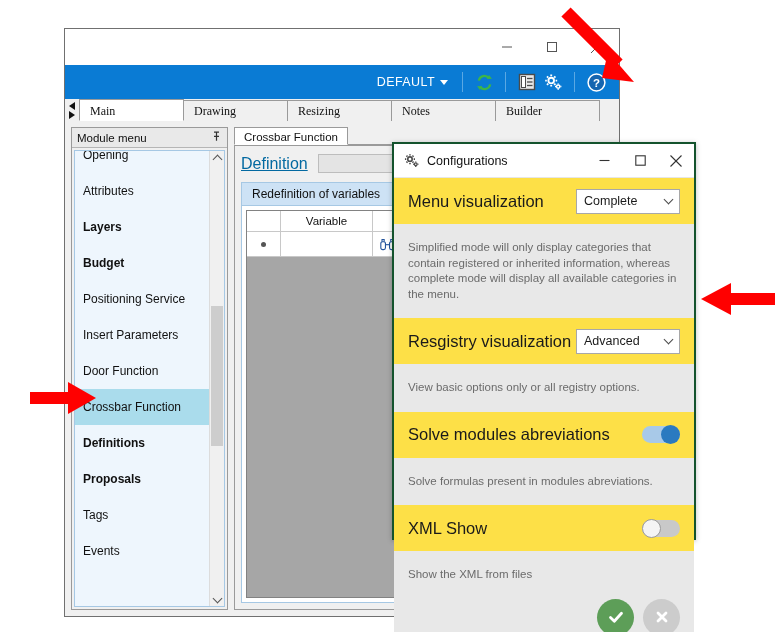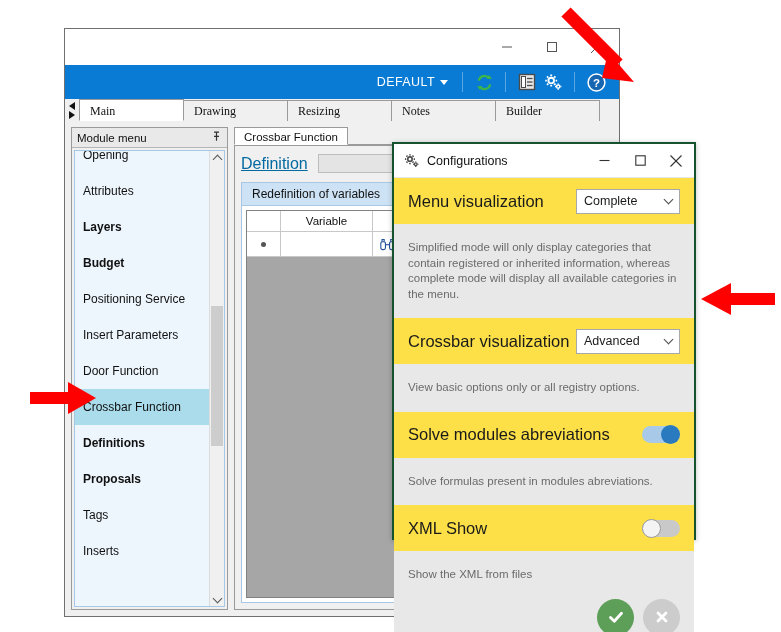--- a/index.html
+++ b/index.html
@@ -436,21 +436,21 @@
           <div class="mod-item">Attributes</div>
           <div class="mod-item bold">Layers</div>
           <div class="mod-item bold">Budget</div>
           <div class="mod-item">Positioning Service</div>
           <div class="mod-item">Insert Parameters</div>
           <div class="mod-item">Door Function</div>
           <div class="mod-item selected">Crossbar Function</div>
           <div class="mod-item bold">Definitions</div>
           <div class="mod-item bold">Proposals</div>
           <div class="mod-item">Tags</div>
-          <div class="mod-item">Inserts</div>
+          <div class="mod-item">Events</div>
         </div>
         <div id="mod-scrollbar">
           <div class="sb-arrow">
               <span class="chev up"></span>
             </div>
           <div id="mod-thumb"></div>
           <div class="sb-arrow" style="position:absolute;bottom:0;">
               <span class="chev down"></span>
             </div>
         </div>
@@ -538,21 +538,21 @@
   <div class="cfg-row">
     <span class="cfg-row-label">Menu visualization</span>
     <div class="cfg-select">
       <span>Complete</span>
       <span class="sel-chev"></span>
     </div>
   </div>
   <div class="cfg-desc">Simplified mode will only display categories that contain registered or inherited information, whereas complete mode will display all available categories in the menu.</div>
 
   <div class="cfg-row">
-    <span class="cfg-row-label">Crossbar visualization</span>
+    <span class="cfg-row-label">Resgistry visualization</span>
     <div class="cfg-select">
       <span>Advanced</span>
       <span class="sel-chev"></span>
     </div>
   </div>
   <div class="cfg-desc">View basic options only or all registry options.</div>
 
   <div class="cfg-row">
     <span class="cfg-row-label">Solve modules abreviations</span>
     <div class="toggle on">

